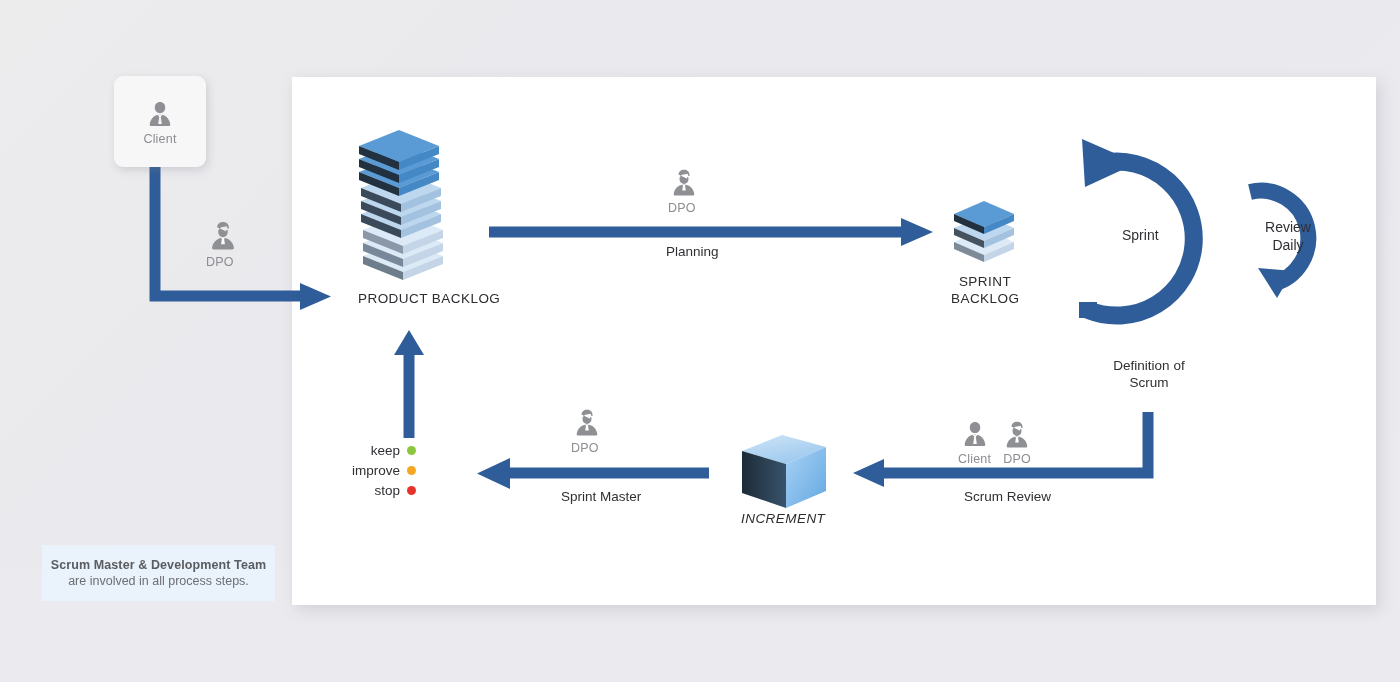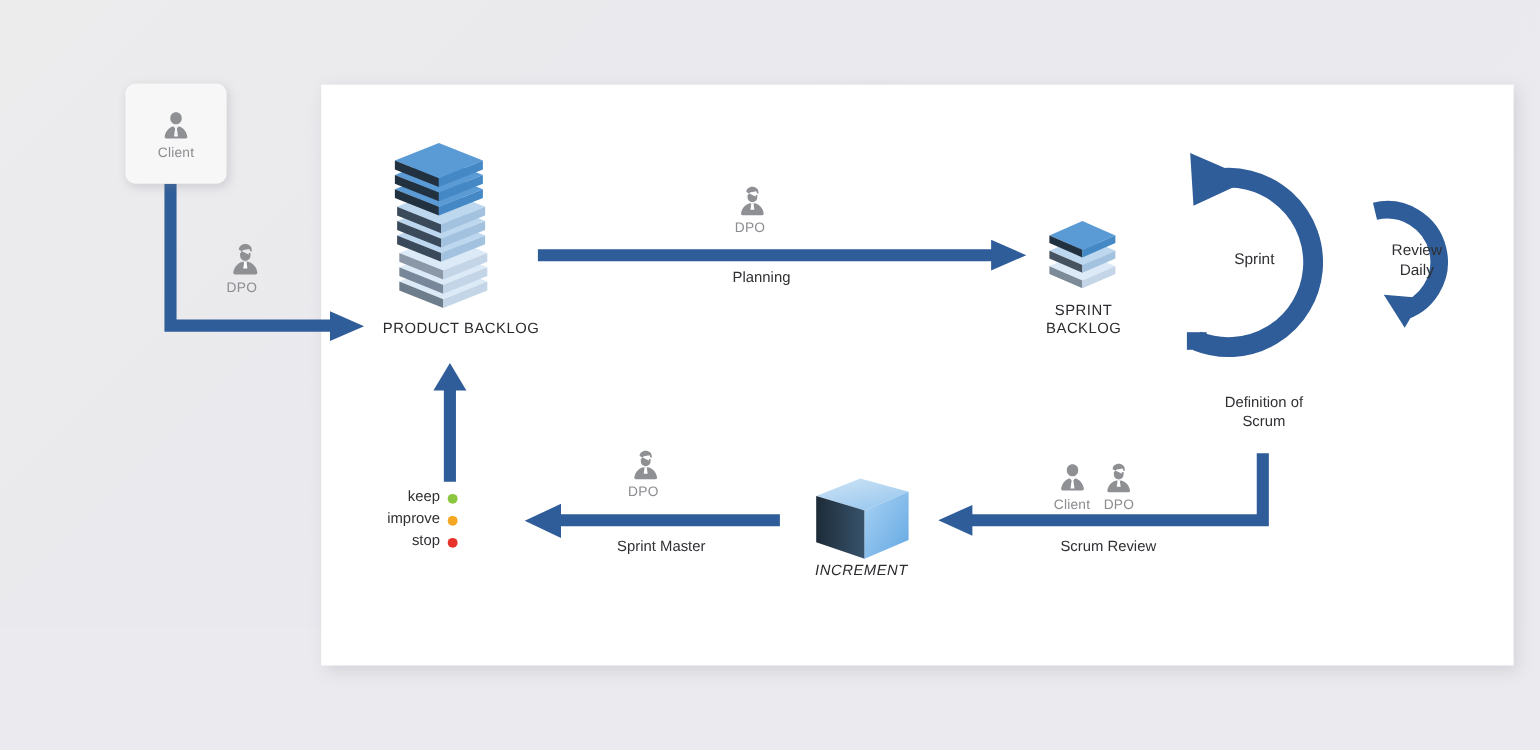--- a/index.html
+++ b/index.html
@@ -86,40 +86,40 @@
   .lbl.caps {
     font-size: 13.5px;
     letter-spacing: 0.45px;
     color: #2b2c2f;
   }
   .lbl.center { text-align: center; }
 
   .lbl-planning    { left: 666px; top: 244px; }
   .lbl-sprintretro { left: 561px; top: 489px; }
   .lbl-sprintrev   { left: 964px; top: 489px; }
-  .lbl-prodbacklog { left: 348px; top: 291px; }
+  .lbl-prodbacklog { left: 358px; top: 291px; }
   .lbl-sprintbl    { left: 951px; top: 274px; text-align: center; width: 68px; }
   .lbl-increment   { left: 741px; top: 511px; font-style: italic; }
   .lbl-sprint      { left: 1122px; top: 227px; font-size: 14px; }
   .lbl-dailyscrum  { left: 1262px; top: 219px; text-align: center; width: 52px; font-size: 14px; }
   .lbl-dod         { left: 1097px; top: 358px; text-align: center; width: 104px; font-size: 13.5px; }
 
   
   .legend {
     position: absolute;
     left: 352px; top: 443px;
     z-index: 4;
     display: flex;
     flex-direction: column;
     align-items: flex-end;
     gap: 5px;
   }
   .legend-row {
     display: flex;
-    align-items: flex-end;
+    align-items: center;
     gap: 7px;
     font-size: 13.5px;
     color: #2f3033;
   }
   .legend-row .txt { text-align: right; }
   .dot {
     width: 9px; height: 9px;
     border-radius: 50%;
     display: inline-block;
   }
@@ -373,14 +373,18 @@
     <div class="legend-row">
       <span class="txt">improve</span>
       <span class="dot" style="background:#f5a623"></span>
     </div>
     <div class="legend-row">
       <span class="txt">stop</span>
       <span class="dot" style="background:#e8332a"></span>
     </div>
   </div>
 
+  <div class="footnote">
+    <div class="fn1">Scrum Master &amp; Development Team</div>
+    <div class="fn2">are involved in all process steps.</div>
+  </div>
 
 </div>
 
 </body></html>

